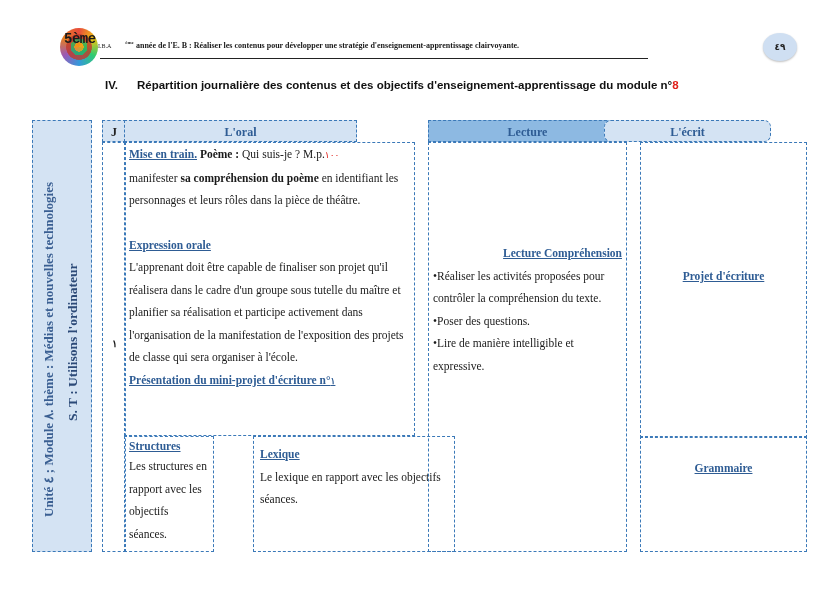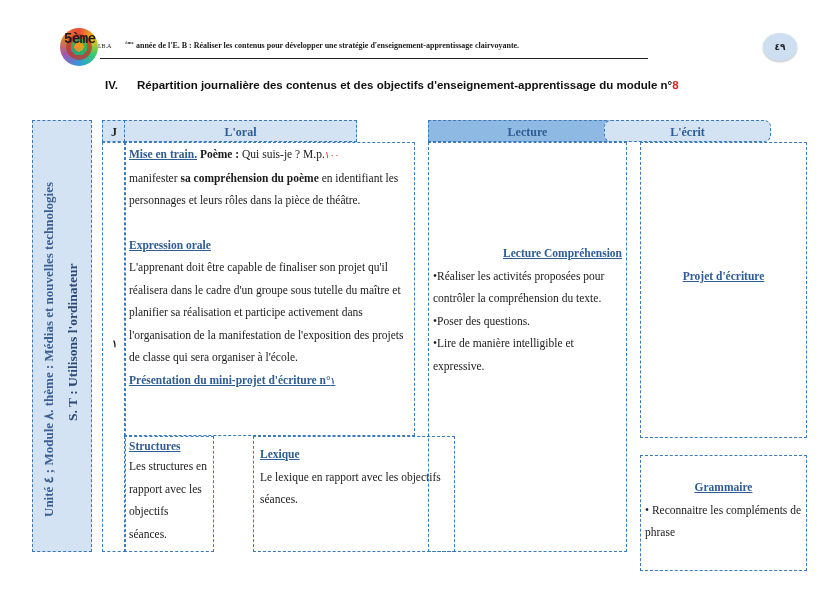--- a/index.html
+++ b/index.html
@@ -102,16 +102,15 @@
   <div class="blue-b" style="text-align:right;">Lecture Compréhension</div>
   <div>•Réaliser les activités proposées pour contrôler la compréhension du texte.</div>
   <div>•Poser des questions.</div>
   <div>•Lire de manière intelligible et expressive.</div>
 </div>
 
 <div class="cell body-text" style="left:640px; top:142px; width:167px; height:296px; padding-top:122px; text-align:center;">
   <div class="blue-b">Projet d'écriture</div>
 </div>
 
-<div class="cell body-text" style="left:640px; top:436px; width:167px; height:116px; padding:20px 4px 0;margin-top:19px;">
+<div class="cell body-text" style="left:640px; top:436px; width:167px; height:116px; padding:20px 4px 0;">
   <div class="blue-b" style="text-align:center;">Grammaire</div>
-  <div>• Reconnaitre les compléments de phrase</div>
 </div>
 
 </body></html>

